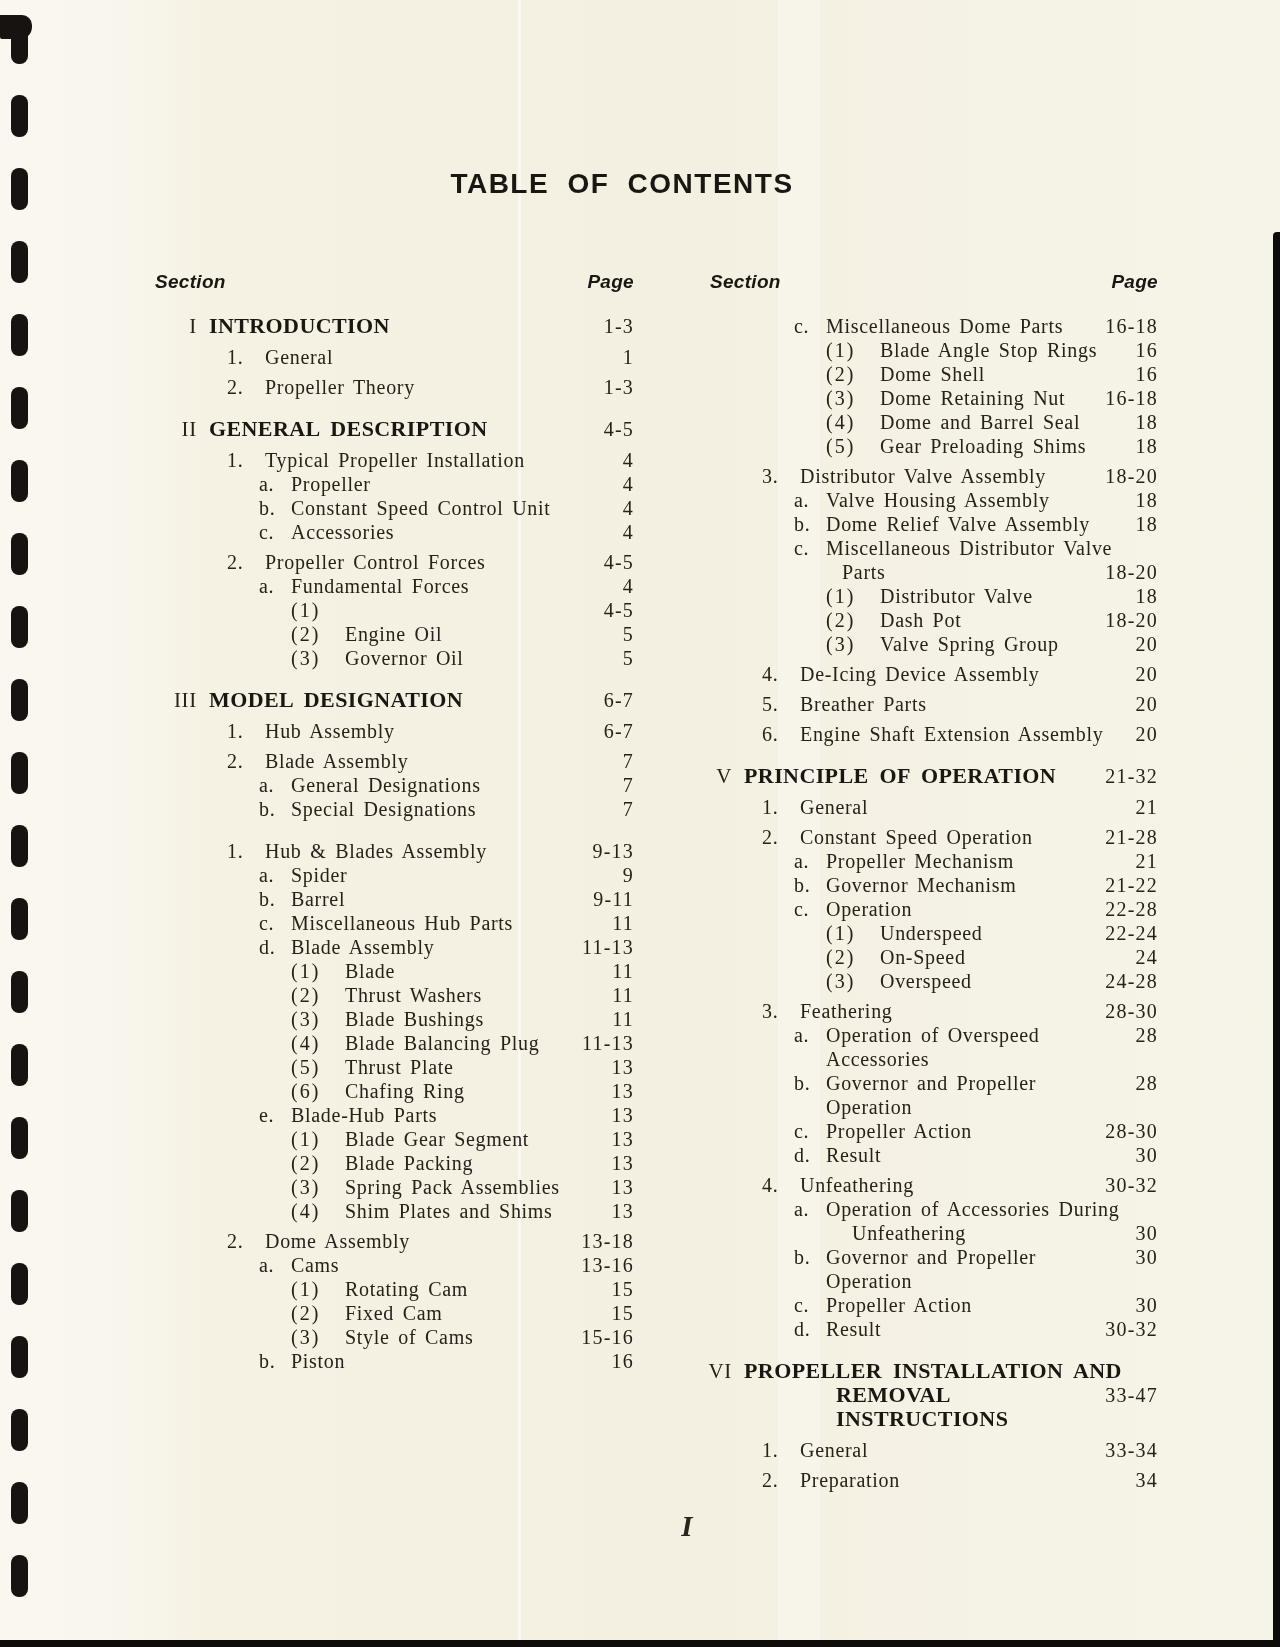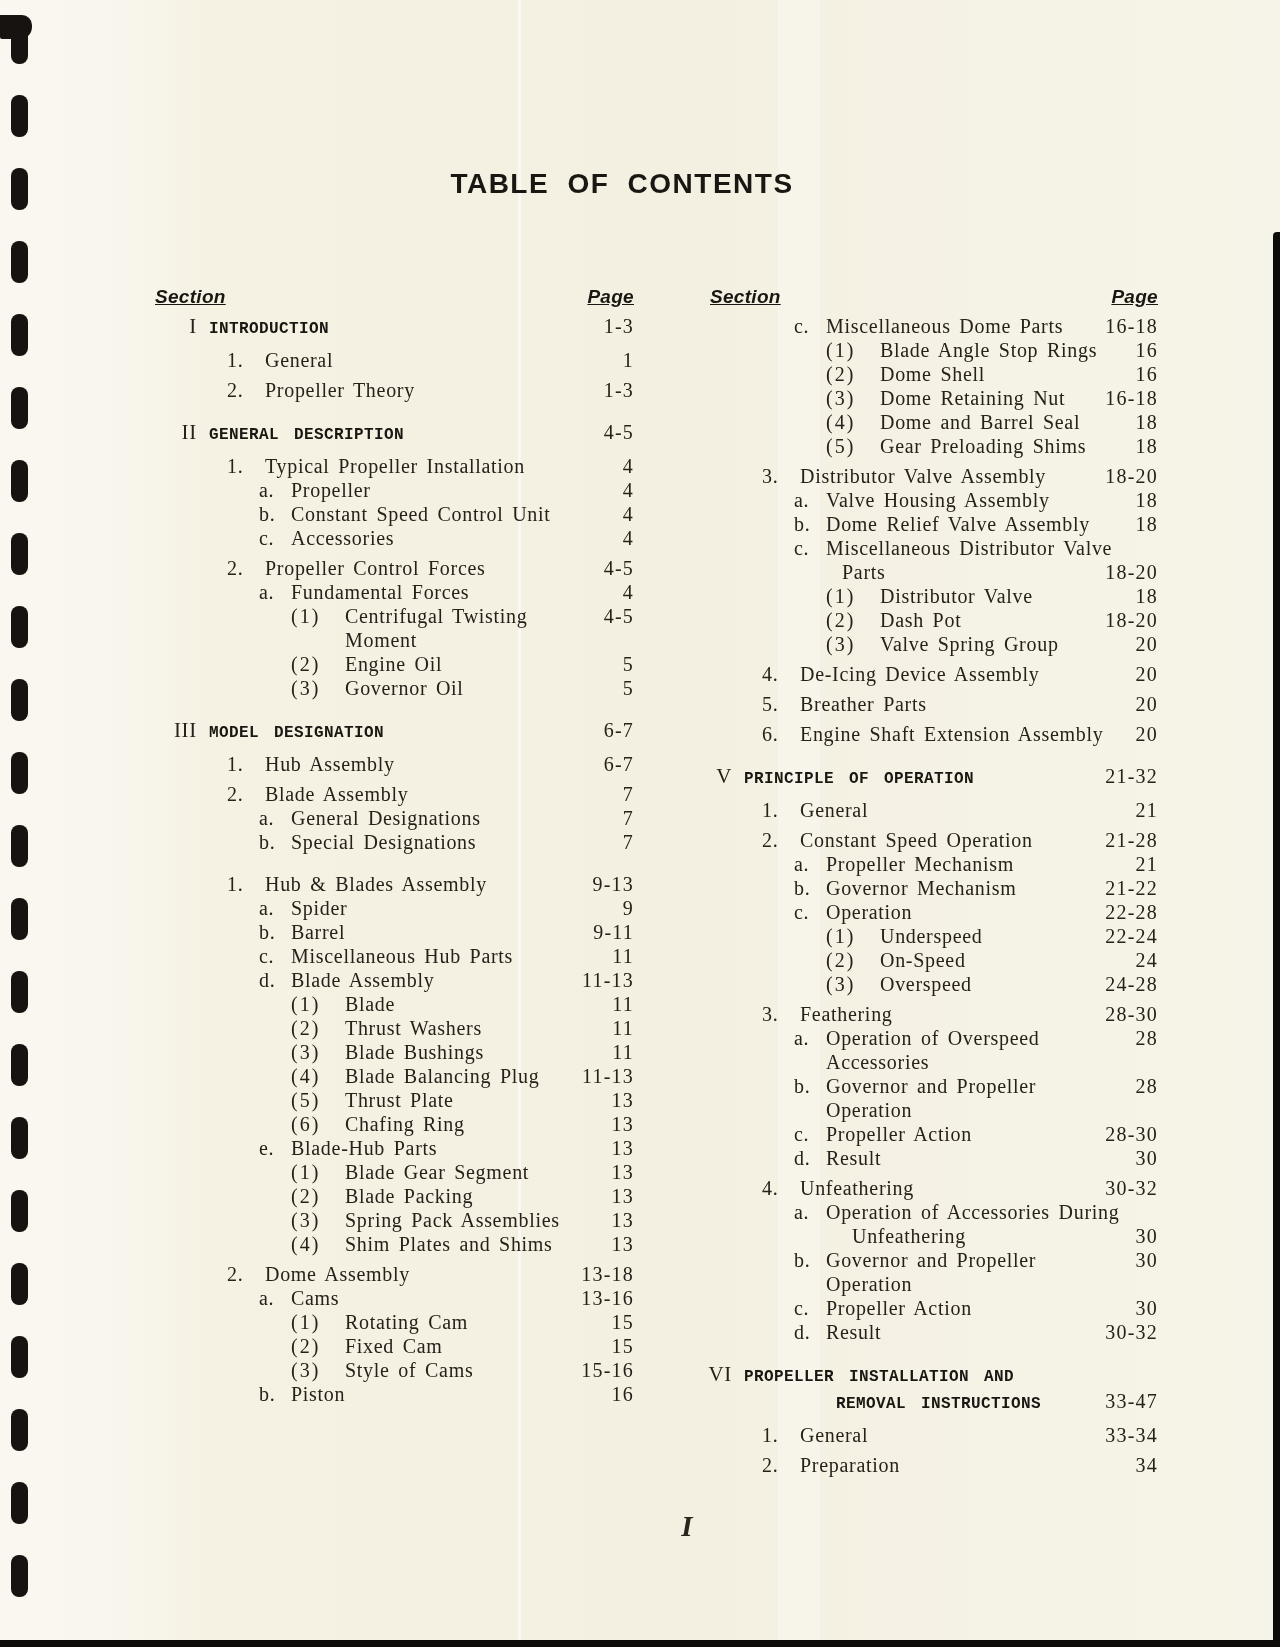--- a/index.html
+++ b/index.html
@@ -23,39 +23,39 @@
   #holes{position:absolute;left:0;top:0;bottom:0;width:46px;}
   .hole{position:absolute;left:11px;width:17px;height:42px;background:#161310;border-radius:8px;}
   
   .title{
     position:absolute;top:168px;left:0;width:1280px;
     text-align:center;transform:translateX(-18px);
     font-family:"Liberation Sans",sans-serif;font-weight:700;
     font-size:28px;letter-spacing:1.5px;word-spacing:9px;color:#1a1713;
   }
   
-  .colhead{position:absolute;top:286px;display:flex;justify-content:space-between;
+  .colhead{position:absolute;top:271px;display:flex;justify-content:space-between;
     font-family:"Liberation Sans",sans-serif;font-weight:700;font-style:italic;
-    font-size:19px;color:#1a1713;letter-spacing:.3px;text-decoration:underline;}
+    font-size:19px;color:#1a1713;letter-spacing:.3px;}
   .colhead.left{left:155px;width:479px;}
   .colhead.right{left:690px;width:468px;}
   .colhead.right .sec{padding-left:20px;}
   
   .toccol{position:absolute;top:314px;}
   .toccol.left{left:155px;width:479px;}
   .toccol.right{left:690px;width:468px;}
   .entry{font-size:20px;letter-spacing:.7px;word-spacing:3px;}
   .entry .row{display:flex;align-items:baseline;line-height:24px;}
   .entry .num{flex-shrink:0;}
   .entry .pg{margin-left:auto;flex-shrink:0;letter-spacing:1.2px;padding-left:8px;}
   .entry.lvl0{margin-top:18px;margin-bottom:7px;}
   .entry.lvl0.first{margin-top:0;}
   .entry.sp-m{margin-top:6px;}
   .entry.lvl0 .num{width:42px;text-align:right;padding-right:12px;font-size:21px;}
-  .entry.lvl0 .txt{font-family:Liberation Mono, monospace;font-weight:700;font-size:16px;letter-spacing:.4px;word-spacing:5px;color:#1a1713;}
+  .entry.lvl0 .txt{font-family:Liberation Serif, serif;font-weight:700;font-size:22px;letter-spacing:.4px;word-spacing:5px;color:#1a1713;}
   .entry.lvl1 .row{padding-left:72px;}
   .entry.lvl1 .num{width:38px;}
   .entry.lvl2 .row{padding-left:104px;}
   .entry.lvl2 .num{width:32px;}
   .entry.lvl3 .row{padding-left:136px;}
   .entry.lvl3 .num{width:54px;letter-spacing:2px;}
   .entry .row.cont{padding-left:0;gap:45px;}
   
   .footer-num{position:absolute;top:1510px;left:672px;width:30px;text-align:center;
     font-style:italic;font-weight:700;font-size:29px;color:#2a241c;}
@@ -171,21 +171,20 @@
       <div class="entry lvl2">
         <div class="row">
           <span class="num">a.</span>
           <span class="txt">Fundamental Forces</span>
           <span class="pg">4</span>
         </div>
       </div>
       <div class="entry lvl3">
         <div class="row">
           <span class="num">(1)</span>
-          <span class="txt">Centrifugal Twisting Moment</span>
           <span class="pg">4-5</span>
         </div>
       </div>
       <div class="entry lvl3">
         <div class="row">
           <span class="num">(2)</span>
           <span class="txt">Engine Oil</span>
           <span class="pg">5</span>
         </div>
       </div>

